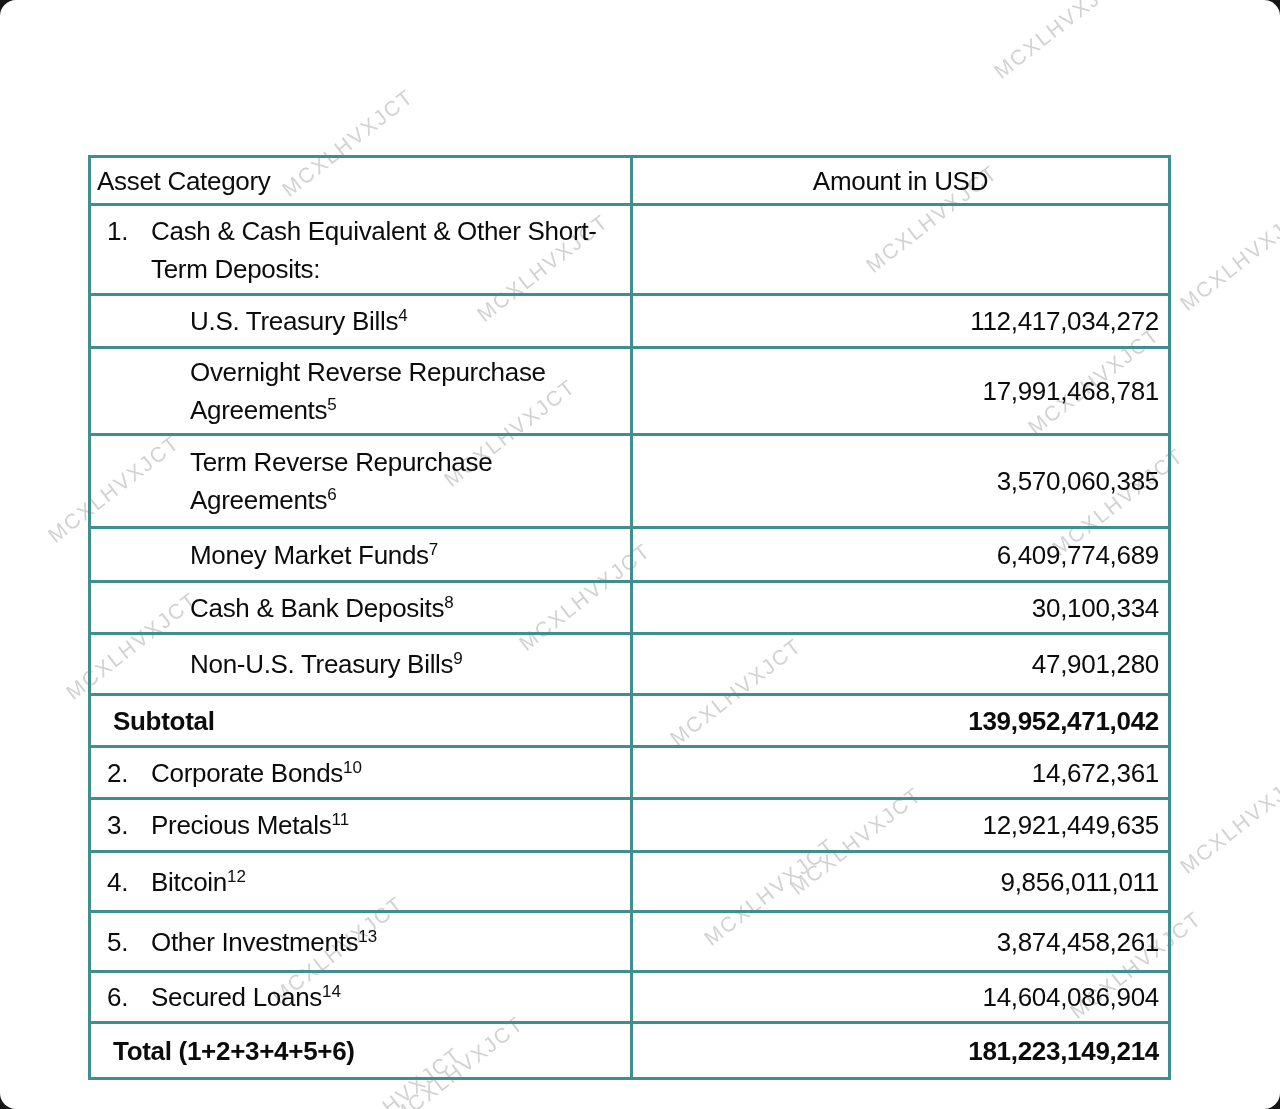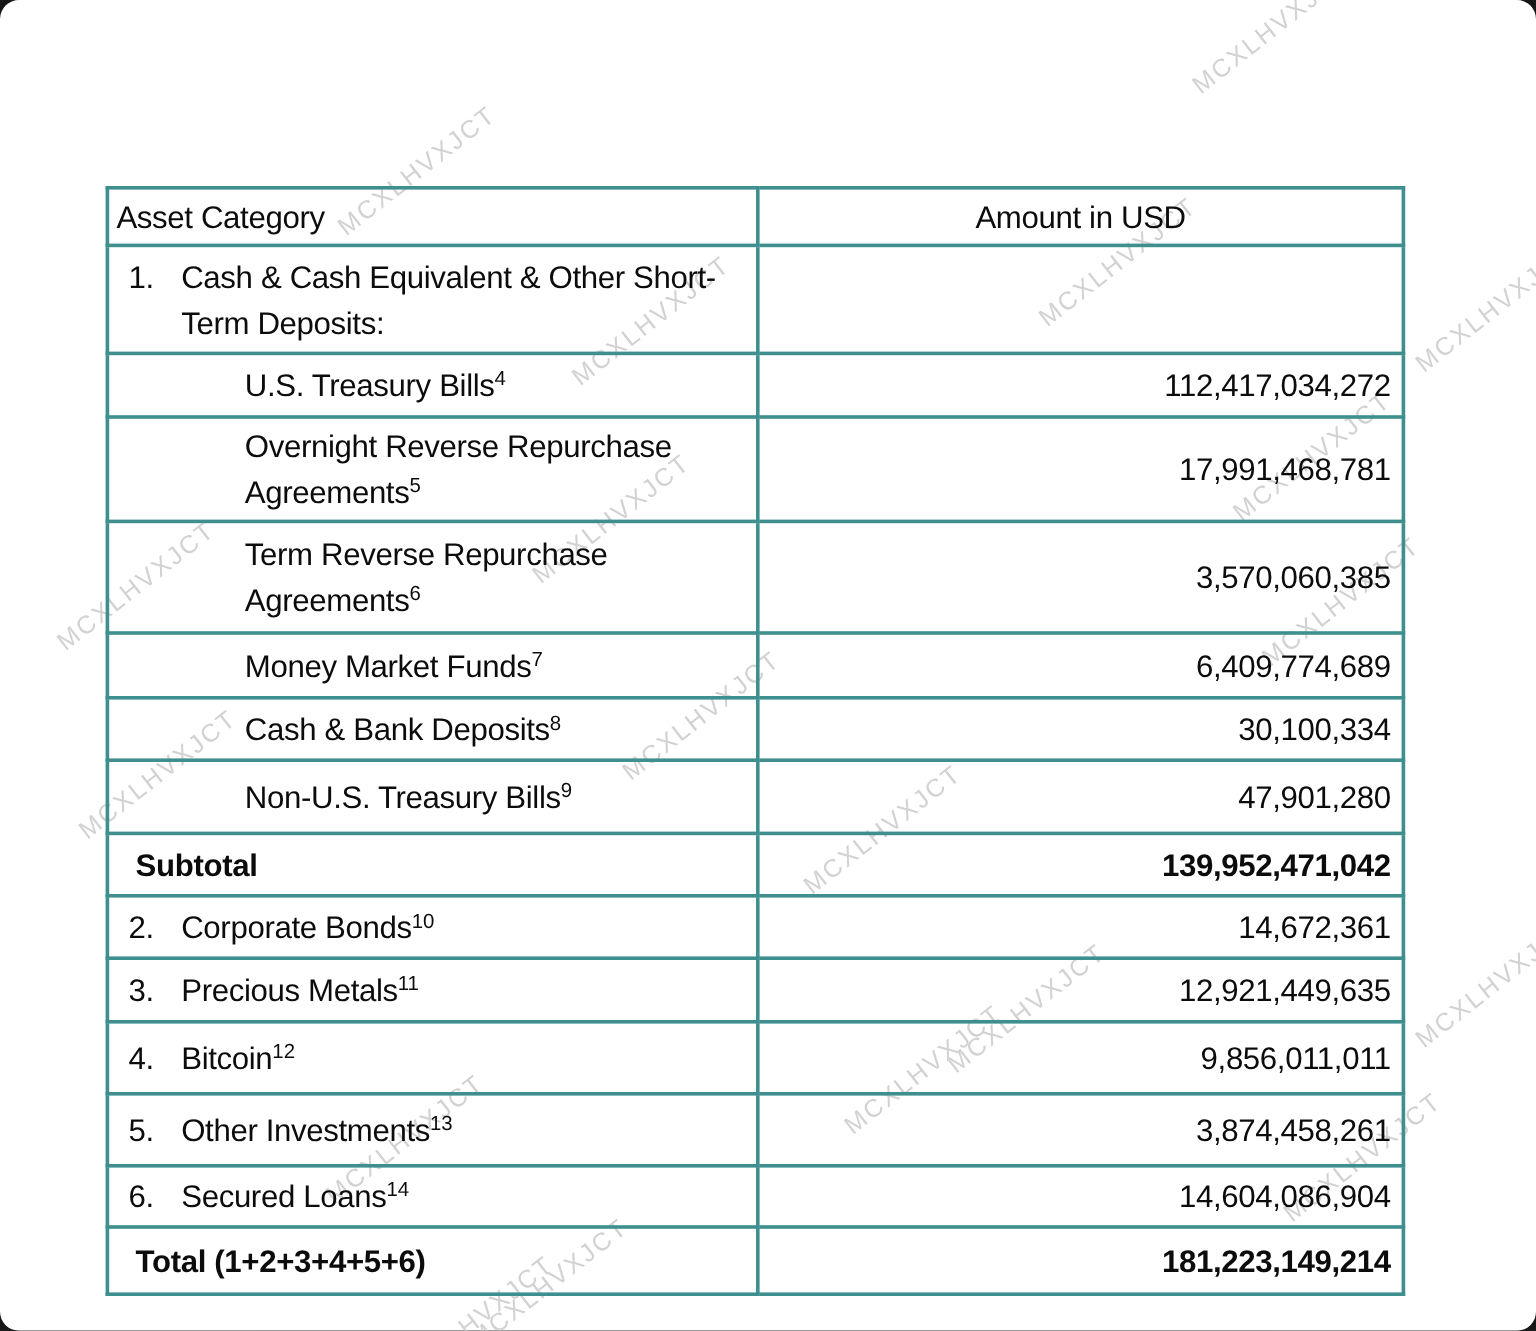--- a/index.html
+++ b/index.html
@@ -52,21 +52,21 @@
     background:transparent;
     padding:0;
   }
   .asset-table th{font-size:26px;font-weight:400;}
   th.cat-h{text-align:left;padding-left:6px;}
   th.amt-h{text-align:center;margin-top:35px;}
   td.amt{text-align:right;padding-right:9px;}
   .cat-inner{display:flex;align-items:flex-start;}
   .rt-item .cat-inner{padding-left:16px;}
   .rt-item .num{flex:0 0 44px;}
-  .rt-sub .cat-inner{padding-left:99px;padding-right:4px;display:block;margin-left:14px;}
+  .rt-sub .cat-inner{padding-left:99px;padding-right:4px;display:block;}
   .rt-bold .cat-inner{padding-left:22px;display:block;}
   .rt-bold td{font-weight:700;}
   .lbl{flex:1 1 auto;padding-right:8px;}
   .lbl sup{
     font-size:17px;line-height:0;letter-spacing:0;
     position:relative;top:-9px;vertical-align:baseline;
   }
   
   .asset-table tr:nth-child(1){height:48px;}
   .asset-table tr:nth-child(2){height:90px;}

